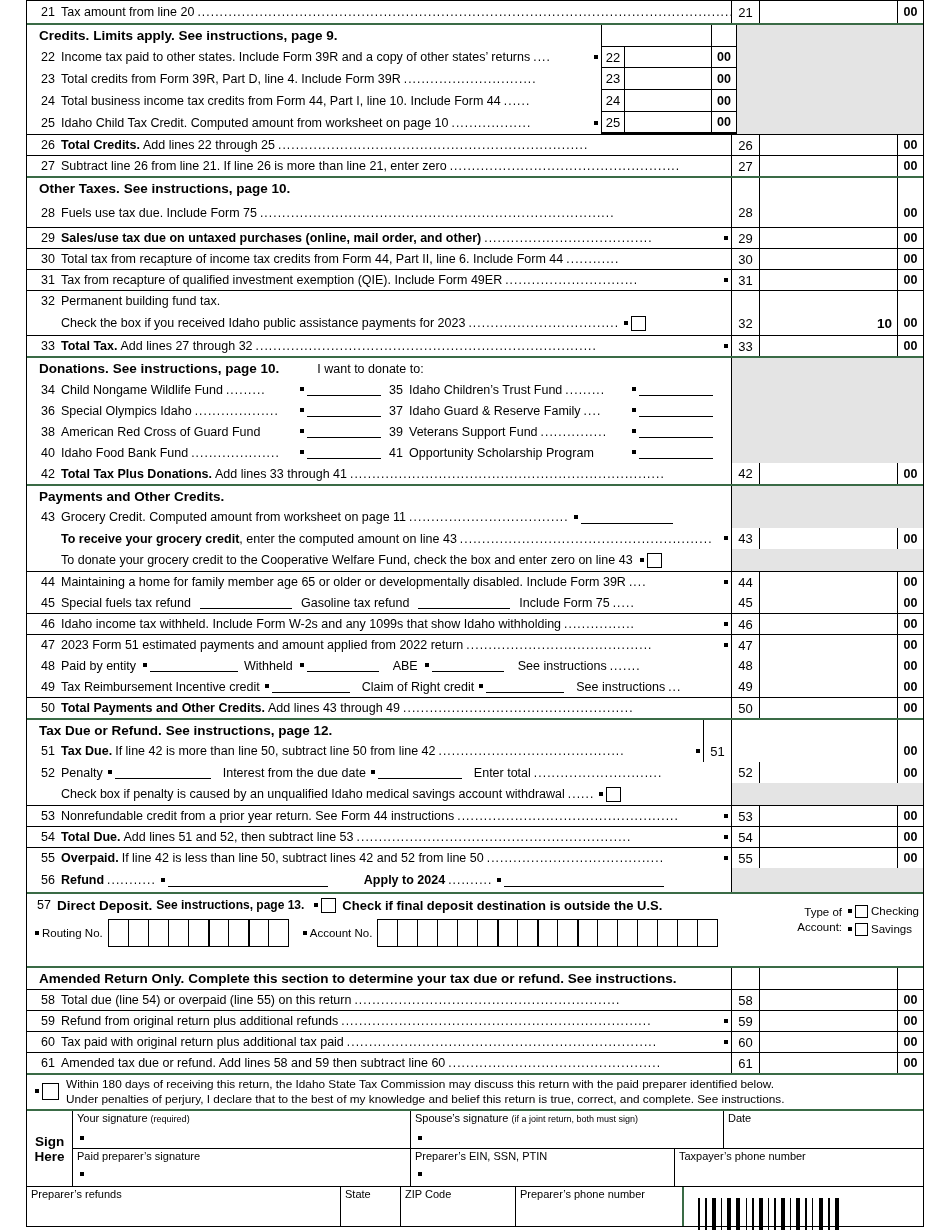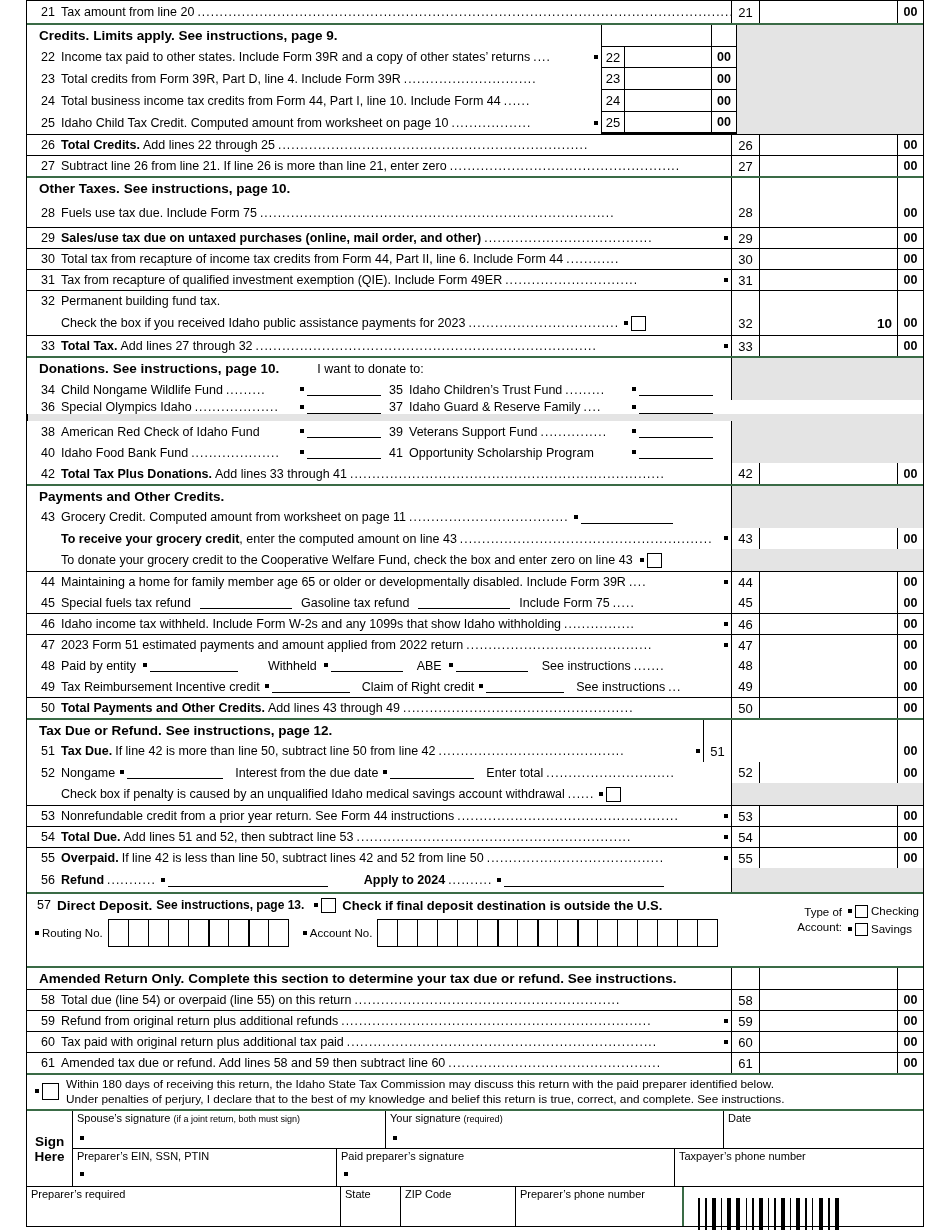--- a/index.html
+++ b/index.html
@@ -299,21 +299,21 @@
             <span style="display: inline-flex; align-items: center; width: 332px;">
               <span class="lineno" style="flex: 0 0 28px;">35</span>
               <span class="ltext">Idaho Children’s Trust Fund</span>
               <span class="dots">.........</span>
               <span class="sq"></span>
               <span class="uline" style="width: 74px; flex: 0 0 74px;"></span>
             </span>
           </div>
           <div class="shade" style="flex: 1 1 auto; border-left: 1px solid rgb(0, 0, 0);"></div>
         </div>
-        <div class="row" style="height: 21px; flex-direction: column;">
+        <div class="row" style="height: 21px;">
           <div class="txt" style="width: 704px;">
             <span style="display: inline-flex; align-items: center; width: 348px;">
               <span class="lineno" style="flex: 0 0 28px;">36</span>
               <span class="ltext">Special Olympics Idaho</span>
               <span class="dots">...................</span>
               <span class="sq"></span>
               <span class="uline" style="width: 74px; flex: 0 0 74px;"></span>
             </span>
             <span style="display: inline-flex; align-items: center; width: 332px;">
               <span class="lineno" style="flex: 0 0 28px;">37</span>
@@ -322,21 +322,21 @@
               <span class="sq"></span>
               <span class="uline" style="width: 74px; flex: 0 0 74px;"></span>
             </span>
           </div>
           <div class="shade" style="flex: 1 1 auto; border-left: 1px solid rgb(0, 0, 0);"></div>
         </div>
         <div class="row" style="height: 21px;">
           <div class="txt" style="width: 704px;">
             <span style="display: inline-flex; align-items: center; width: 348px;">
               <span class="lineno" style="flex: 0 0 28px;">38</span>
-              <span class="ltext">American Red Check of Idaho Fund</span>
+              <span class="ltext">American Red Cross of Guard Fund</span>
               <span class="dots"></span>
               <span class="sq"></span>
               <span class="uline" style="width: 74px; flex: 0 0 74px;"></span>
             </span>
             <span style="display: inline-flex; align-items: center; width: 332px;">
               <span class="lineno" style="flex: 0 0 28px;">39</span>
               <span class="ltext">Veterans Support Fund</span>
               <span class="dots">...............</span>
               <span class="sq"></span>
               <span class="uline" style="width: 74px; flex: 0 0 74px;"></span>
@@ -478,21 +478,21 @@
           <div class="cts">00</div>
         </div>
       </div>
 
     <div class="row" style="height:21px;">
       <div class="txt" style="width:704px;">
         <span class="lineno">48</span>
         <span class="ltext">Paid by entity</span>
         <span class="sq" style="margin-left:7px;"></span>
         <span class="uline" style="width:88px;"></span>
-        <span class="ltext" style="margin-left:30px;">Withheld</span>
+        <span class="ltext" style="margin-left:6px;">Withheld</span>
         <span class="sq" style="margin-left:7px;"></span>
         <span class="uline" style="width:72px;"></span>
         <span class="ltext" style="margin-left:14px;">ABE</span>
         <span class="sq" style="margin-left:7px;"></span>
         <span class="uline" style="width:72px;"></span>
         <span class="ltext" style="margin-left:14px;">See instructions</span>
         <span class="dots">.......</span>
       </div>
       <div class="num">48</div>
       <div class="amt">
@@ -556,21 +556,21 @@
       <div class="num">51</div>
       <div class="amt">
           <span class="amtval"></span>
         </div>
       <div class="cts">00</div>
     </div>
 
     <div class="row" style="height:21px;">
       <div class="txt" style="width:704px;">
         <span class="lineno">52</span>
-        <span class="ltext">Nongame</span>
+        <span class="ltext">Penalty</span>
         <span class="sq" style="margin-left:5px;"></span>
         <span class="uline" style="width:96px;"></span>
         <span class="ltext" style="margin-left:12px;">Interest from the due date</span>
         <span class="sq" style="margin-left:5px;"></span>
         <span class="uline" style="width:84px;"></span>
         <span class="ltext" style="margin-left:12px;">Enter total</span>
         <span class="dots">.............................</span>
       </div>
       <div class="num">52</div>
       <div class="amt">
@@ -778,57 +778,57 @@
 
     <div>
       <div style="display:flex;">
 
         <div style="width:46px;border-right:1px solid #000;display:flex;flex-direction:column;justify-content:center;align-items:center;">
           <span class="signhere">Sign</span>
           <span class="signhere">Here</span>
         </div>
         <div style="flex:1 1 auto;">
           <div style="display:flex;height:37px;">
+            <div style="width:338px;border-right:1px solid #000;position:relative;">
+              <div class="sighdr">
+                <span>Your signature</span>
+                <span class="tiny">(required)</span>
+              </div>
+              <span class="sq" style="position:absolute;left:5px;bottom:7px;"></span>
+            </div>
             <div style="width:313px;border-right:1px solid #000;position:relative;">
               <div class="sighdr">
                 <span>Spouse’s signature</span>
                 <span class="tiny">(if a joint return, both must sign)</span>
               </div>
               <span class="sq" style="position:absolute;left:5px;bottom:7px;"></span>
             </div>
-            <div style="width:338px;border-right:1px solid #000;position:relative;">
-              <div class="sighdr">
-                <span>Your signature</span>
-                <span class="tiny">(required)</span>
-              </div>
-              <span class="sq" style="position:absolute;left:5px;bottom:7px;"></span>
-            </div>
             <div style="flex:1 1 auto;position:relative;">
               <div class="sighdr">Date</div>
             </div>
           </div>
           <div style="display:flex;height:38px;border-top:1px solid #000;">
+            <div style="width:338px;border-right:1px solid #000;position:relative;">
+              <div class="sighdr">Paid preparer’s signature</div>
+              <span class="sq" style="position:absolute;left:5px;bottom:9px;"></span>
+            </div>
             <div style="width:264px;border-right:1px solid #000;position:relative;">
               <div class="sighdr">Preparer’s EIN, SSN, PTIN</div>
               <span class="sq" style="position:absolute;left:5px;bottom:9px;"></span>
             </div>
-            <div style="width:338px;border-right:1px solid #000;position:relative;">
-              <div class="sighdr">Paid preparer’s signature</div>
-              <span class="sq" style="position:absolute;left:5px;bottom:9px;"></span>
-            </div>
             <div style="flex:1 1 auto;position:relative;">
               <div class="sighdr">Taxpayer’s phone number</div>
             </div>
           </div>
         </div>
       </div>
 
       <div style="display:flex;height:40px;border-top:1px solid #000;position:relative;">
         <div style="width:314px;border-right:1px solid #000;">
-          <div class="sighdr">Preparer’s required</div>
+          <div class="sighdr">Preparer’s refunds</div>
         </div>
         <div style="width:60px;border-right:1px solid #000;">
           <div class="sighdr">State</div>
         </div>
         <div style="width:115px;border-right:1px solid #000;">
           <div class="sighdr">ZIP Code</div>
         </div>
         <div style="width:168px;border-right:2px solid #3a6b46;">
           <div class="sighdr">Preparer’s phone number</div>
         </div>

